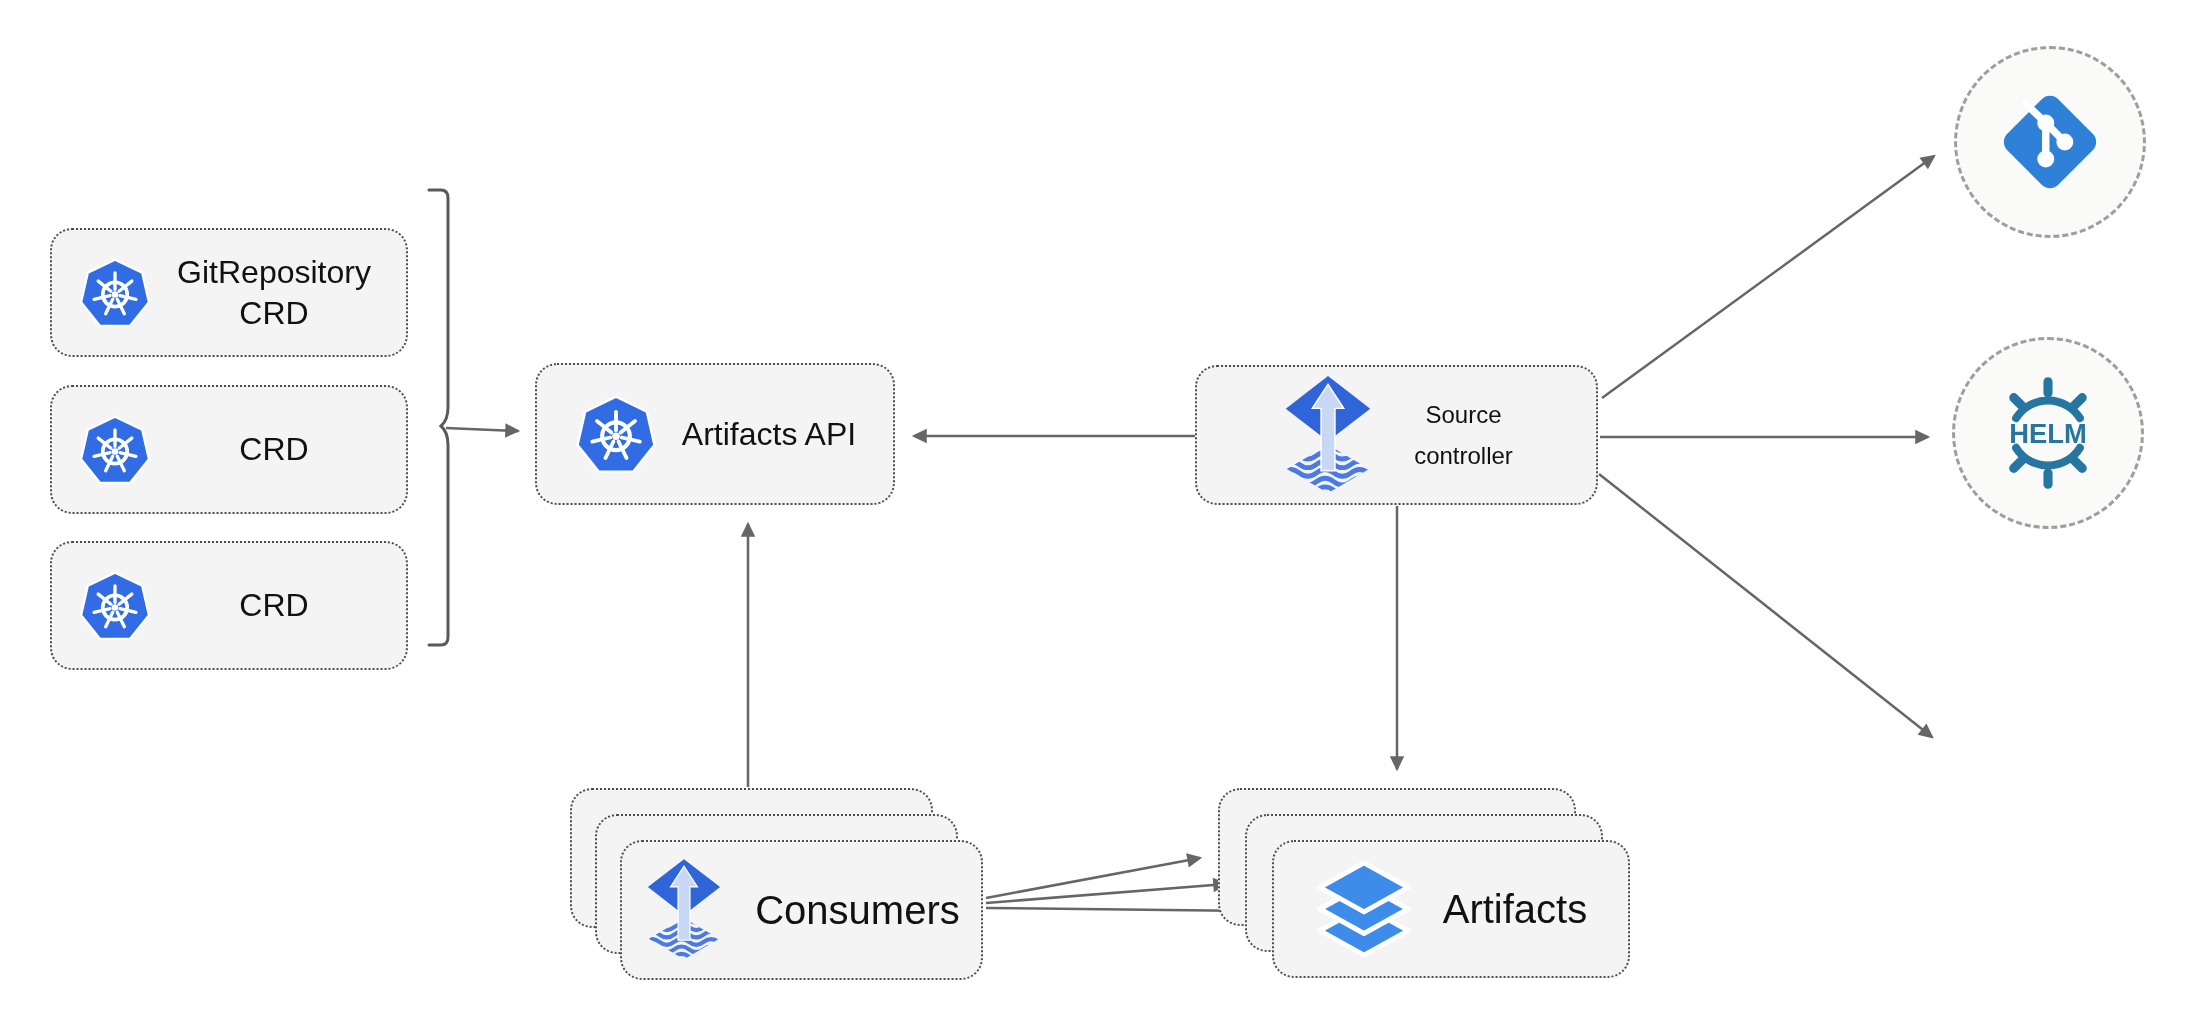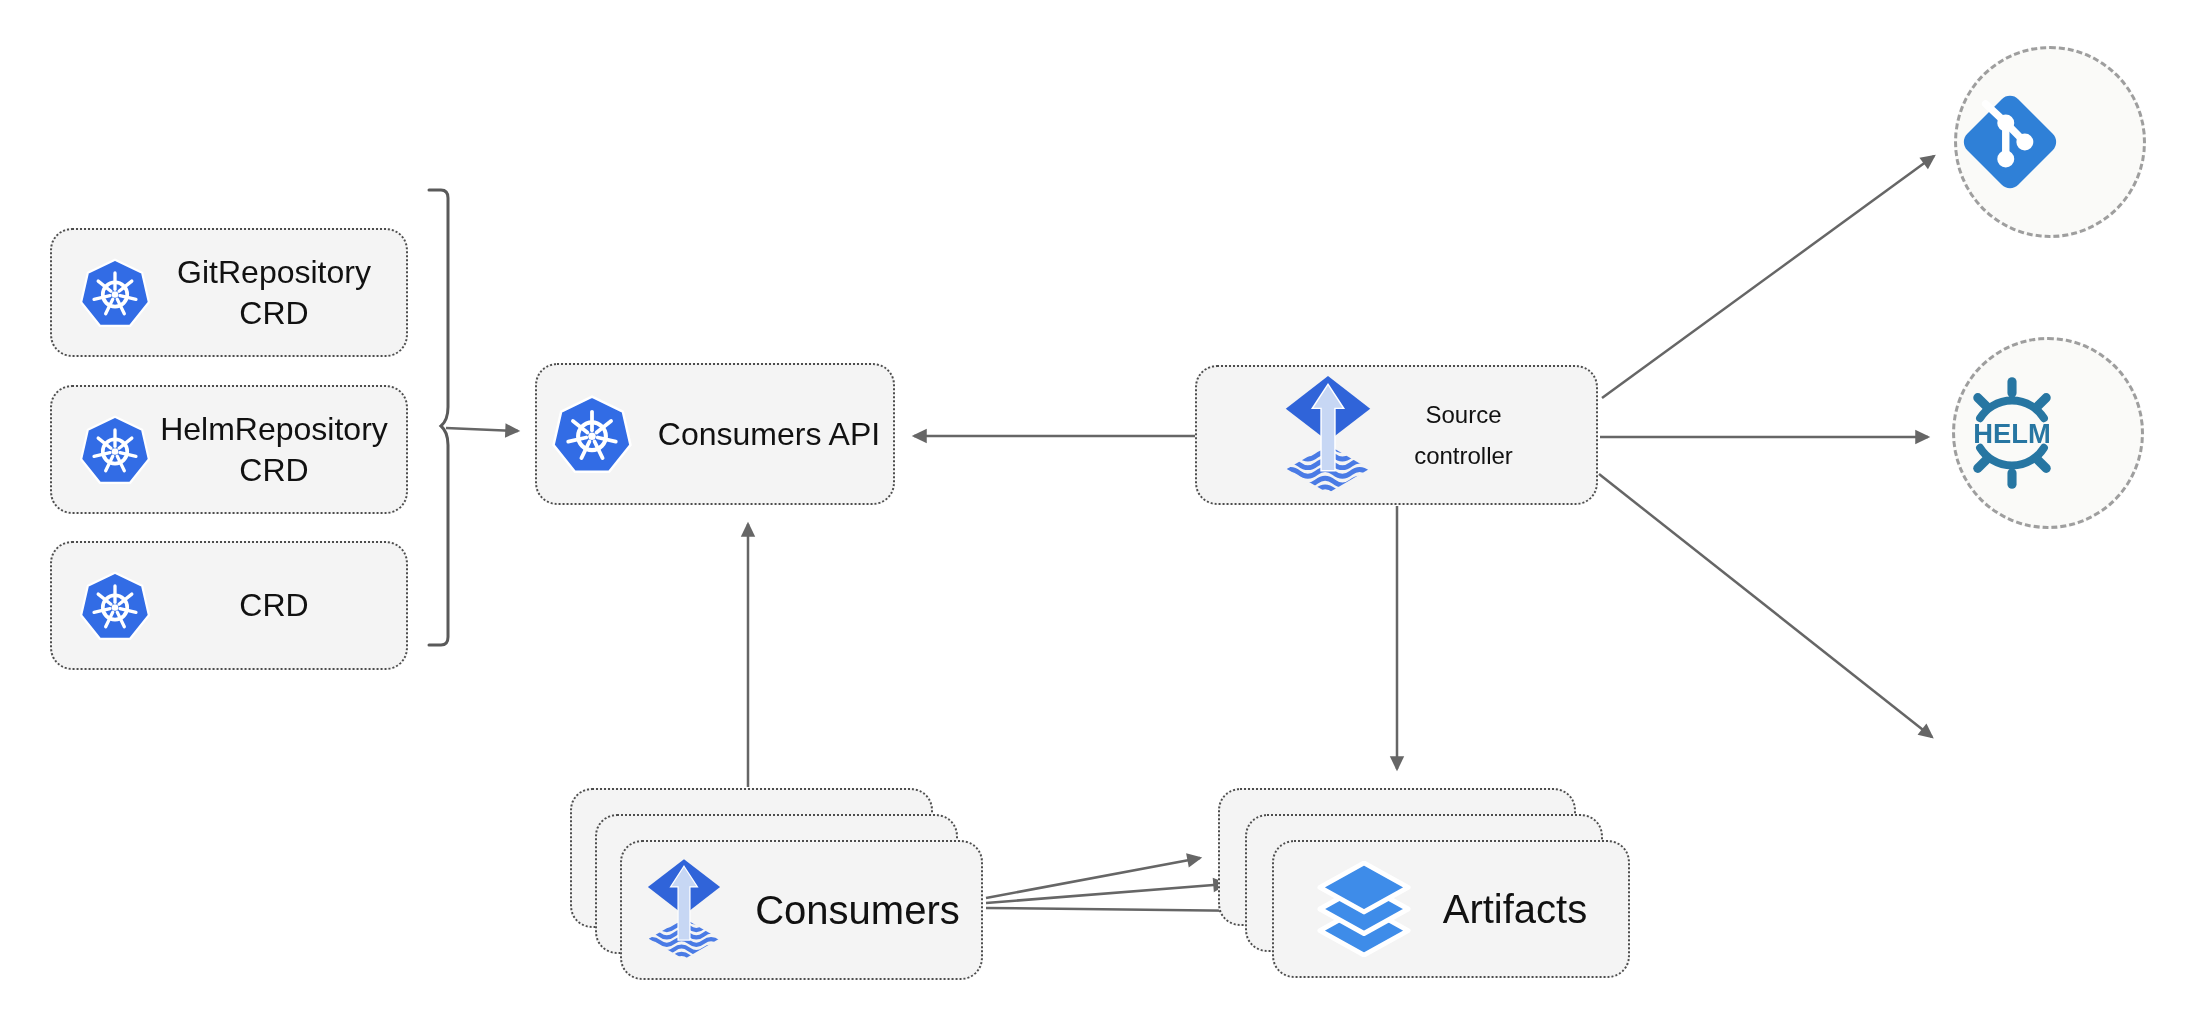--- a/index.html
+++ b/index.html
@@ -36,21 +36,21 @@
   #consumers-stack .layer{width:363px;height:140px;}
   #artifacts-stack .layer{width:358px;height:138px;}
   .off0{left:0;top:0}
   #consumers-stack .off1{left:25px;top:26px}
   #consumers-stack .off2{left:50px;top:52px}
   #artifacts-stack .off1{left:27px;top:26px}
   #artifacts-stack .off2{left:54px;top:52px}
   .circle{
     position:absolute;width:192px;height:192px;box-sizing:border-box;border-radius:50%;
     background:var(--circle-fill);border:3px dashed var(--circle-border);
-    display:flex;align-items:center;
+    display:flex;align-items:center;justify-content:center;
   }
   #circle-git{left:1954px;top:46px}
   #circle-helm{left:1952px;top:337px}
   #circle-s3{left:1954px;top:654px}
   svg.connectors{position:absolute;left:0;top:0;width:100%;height:100%;pointer-events:none;}
   .connectors .wire{stroke:var(--connector);stroke-width:2.5;fill:none;}
   .bracket{stroke:#5A5A5A;stroke-width:3;fill:none;stroke-linecap:round;}
   .halo{paint-order:stroke;}
 </style>
 </head>
@@ -107,21 +107,20 @@
           <line x1="55.5" y1="45.6" x2="72.7" y2="31.9"></line>
         <line x1="56.8" y1="51.6" x2="78.3" y2="56.5"></line>
           <line x1="53" y1="56.3" x2="62.6" y2="76.1"></line>
         <line x1="47" y1="56.3" x2="37.4" y2="76.1"></line>
           <line x1="43.2" y1="51.6" x2="21.7" y2="56.5"></line>
         <line x1="44.5" y1="45.6" x2="27.3" y2="31.9"></line>
       </g>
       <circle cx="50" cy="50" r="4.5" fill="#fff"></circle>
     </svg>
     <div class="lbl two">
-      <span>HelmRepository</span>
         <span>CRD</span>
     </div>
   </div>
 
   <div class="node crd" id="crd-bucket">
     <svg width="74" height="72" viewBox="0 0 100 96">
       <polygon points="50,3 86.7,20.7 95.8,60.5 70.4,92.3 29.6,92.3 4.2,60.5 13.3,20.7" fill="var(--k8s-blue)" stroke="#fff" stroke-width="3"></polygon>
       <circle cx="50" cy="50" r="16.5" fill="none" stroke="#fff" stroke-width="5"></circle>
       <g stroke="#fff" stroke-width="4.5" stroke-linecap="round">
         <line x1="50" y1="43" x2="50" y2="21"></line>
@@ -147,21 +146,21 @@
         <line x1="50" y1="43" x2="50" y2="21"></line>
           <line x1="55.5" y1="45.6" x2="72.7" y2="31.9"></line>
         <line x1="56.8" y1="51.6" x2="78.3" y2="56.5"></line>
           <line x1="53" y1="56.3" x2="62.6" y2="76.1"></line>
         <line x1="47" y1="56.3" x2="37.4" y2="76.1"></line>
           <line x1="43.2" y1="51.6" x2="21.7" y2="56.5"></line>
         <line x1="44.5" y1="45.6" x2="27.3" y2="31.9"></line>
       </g>
       <circle cx="50" cy="50" r="4.5" fill="#fff"></circle>
     </svg>
-    <div class="lbl">Consumers API</div>
+    <div class="lbl">Artifacts API</div>
   </div>
 
   <div class="node source">
     <svg width="96" height="119" viewBox="0 0 100 124">
       <defs>
           <clipPath id="flux-wave-a">
             <polygon points="50,72 93,97 50,122 7,97"></polygon>
           </clipPath>
         </defs>
       <polygon points="50,0 94,34 50,68 6,34" fill="var(--flux-blue)"></polygon>

